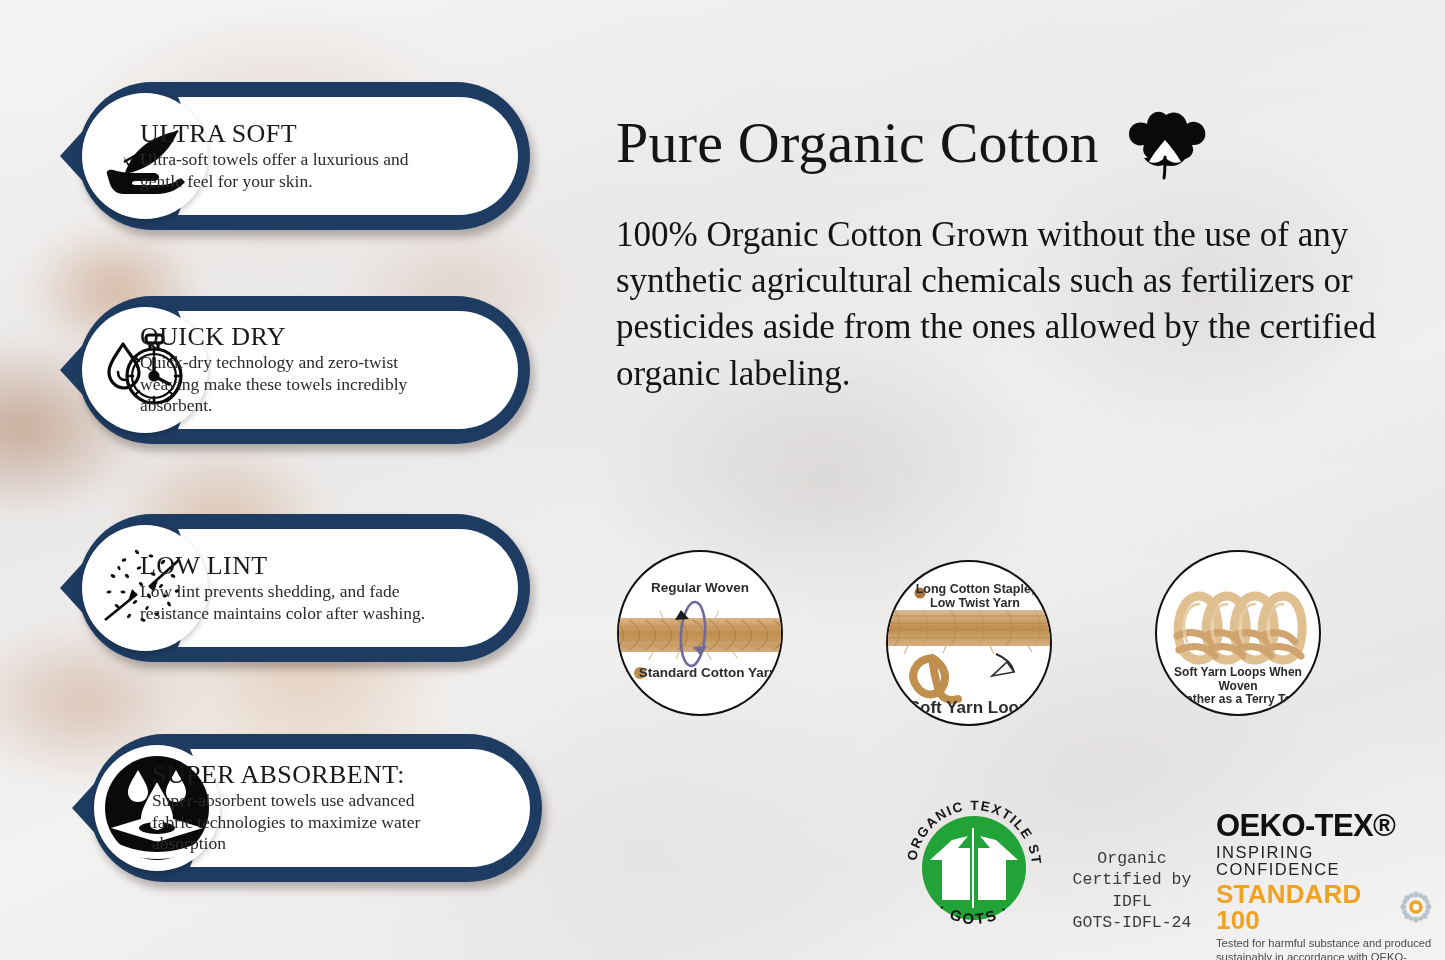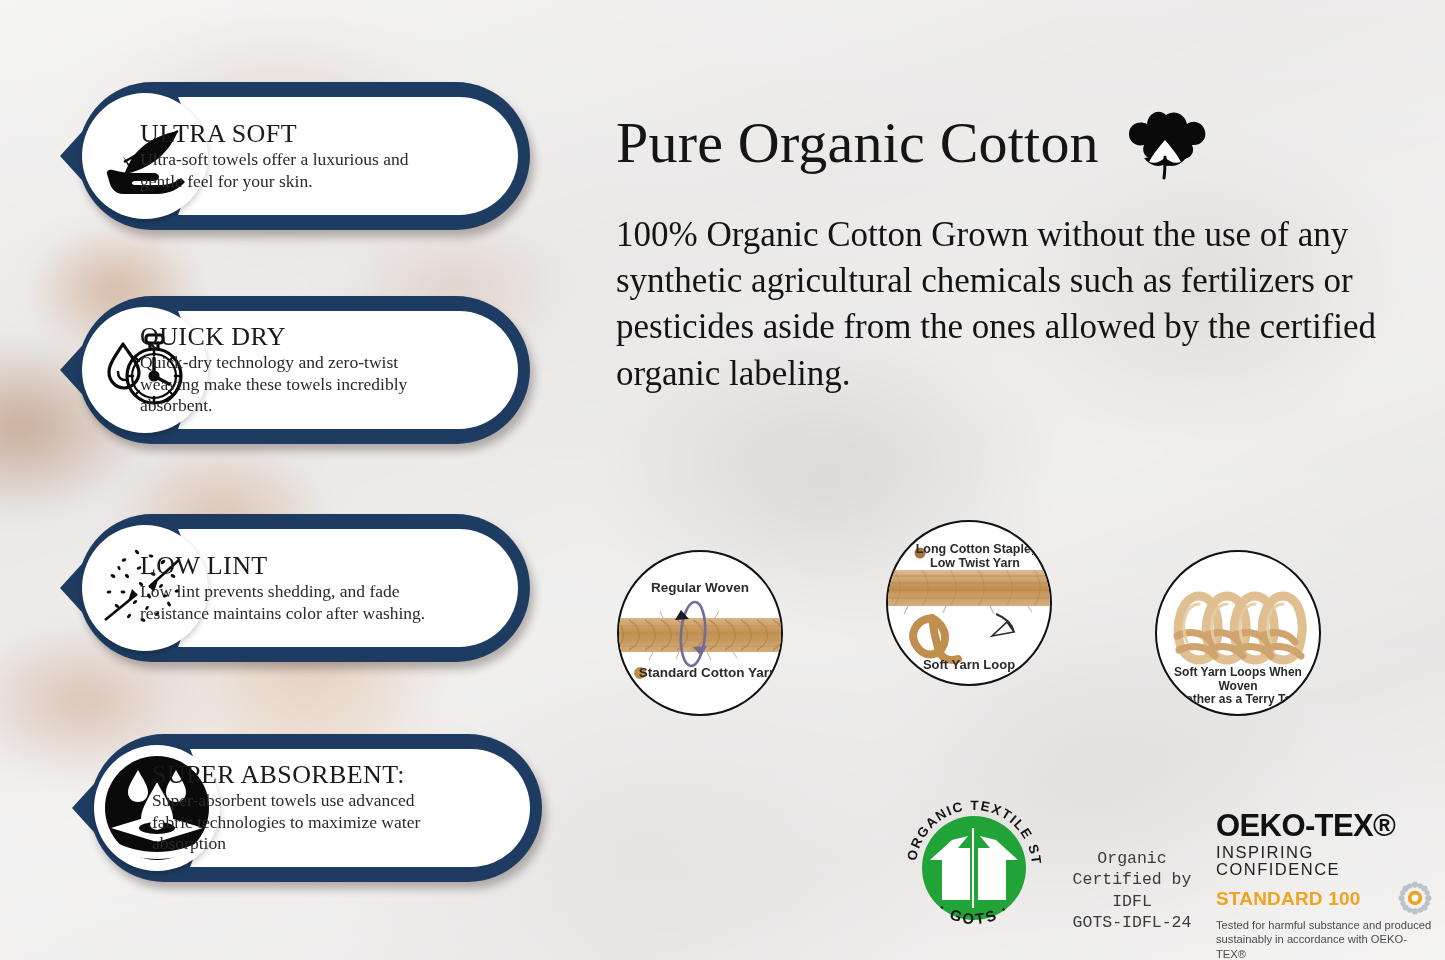--- a/index.html
+++ b/index.html
@@ -150,21 +150,21 @@
   
   .yarn-circle {
     position: absolute;
     width: 166px; height: 166px;
     border-radius: 50%;
     background: #ffffff;
     border: 2.5px solid #111;
     overflow: hidden;
   }
   #yarn-0 { left: 617px;  top: 550px; }
-  #yarn-1 { left: 886px;  top: 520px; }
+  #yarn-1 { left: 886px;  top: 560px; }
   #yarn-2 { left: 1155px; top: 550px; }
   .yarn-label {
     position: absolute;
     width: 100%;
     text-align: center;
     font-family: "Liberation Sans", sans-serif;
     font-weight: bold;
     color: #2b2b2b;
     line-height: 1.14;
   }
@@ -195,21 +195,21 @@
     font-size: 16.5px;
     letter-spacing: 1.5px;
     color: #222;
     margin-top: 3px;
     line-height: 1;
   }
   #oeko-std-row { display: flex; align-items: center; justify-content: space-between; margin-top: 4px; }
   #oeko-standard {
     font-family: "Liberation Sans", sans-serif;
     font-weight: bold;
-    font-size: 19px;
+    font-size: 26px;
     color: #f0a321;
     letter-spacing: .2px;
     line-height: 1;
   }
   #oeko-fine {
     font-family: "Liberation Sans", sans-serif;
     font-size: 11.2px;
     line-height: 1.28;
     color: #4a4a4a;
     margin-top: 3px;
@@ -435,21 +435,21 @@
           <path d="M140 84 L144 90"></path>
       </g>
       <path d="M44 96 C26 98 20 114 30 126 C38 136 52 134 56 122 C60 110 52 100 44 96 Z
                M44 96 C44 96 46 112 50 126 C53 136 60 140 70 137" fill="none" stroke="#c08f4e" stroke-width="8" stroke-linecap="round"></path>
       <path d="M108 92 C118 96 124 102 126 110" fill="none" stroke="#2b2b2b" stroke-width="2"></path>
       <path d="M104 114 L126 110 L119 100 Z" fill="#ffffff" stroke="#2b2b2b" stroke-width="1.6"></path>
       <circle cx="32" cy="31" r="5.5" fill="#a8763a"></circle>
     </svg>
     <div class="yarn-label" style="top:20px;font-size:12.5px;white-space:pre-line;padding-left:12px;">Long Cotton Staple,
 Low Twist Yarn</div>
-    <div class="yarn-label" style="top:136px;font-size:13px;">Soft Yarn Loop</div>
+    <div class="yarn-label" style="top:136px;font-size:17px;">Soft Yarn Loop</div>
   </div>
 
   <div class="yarn-circle" id="yarn-2">
     <svg width="162" height="162" viewBox="0 0 162 162" style="position:absolute;inset:0;">
       <g fill="none" stroke="#e0bf91" stroke-width="9" stroke-linecap="round">
         <path d="M24 96 C16 70 26 44 42 44 C58 44 66 70 58 96 C52 112 34 112 24 96 Z"></path>
         <path d="M52 96 C44 70 54 44 70 44 C86 44 94 70 86 96 C80 112 62 112 52 96 Z"></path>
         <path d="M80 96 C72 70 82 44 98 44 C114 44 122 70 114 96 C108 112 90 112 80 96 Z"></path>
         <path d="M108 96 C100 70 110 44 126 44 C142 44 150 70 142 96 C136 112 118 112 108 96 Z"></path>
       </g>

